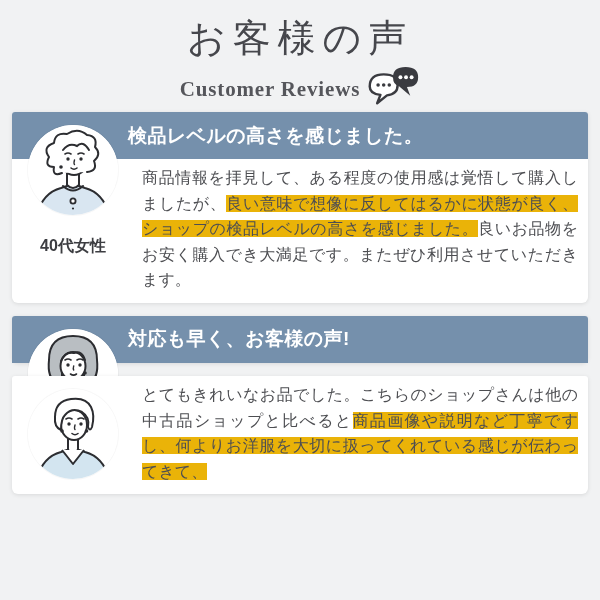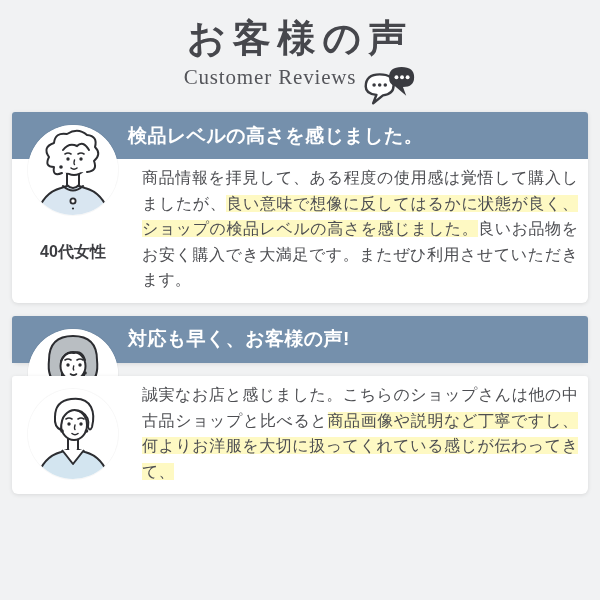--- a/index.html
+++ b/index.html
@@ -6,30 +6,31 @@
   body{
     width:600px;height:600px;overflow:hidden;
     background:#f1f2f3;
     font-family:"Liberation Sans","DejaVu Sans",sans-serif;
     color:#4d4e52;
   }
   
   .page-header{padding-top:13px;text-align:center;}
   .page-title{
     margin:0;font-family:"Liberation Serif","DejaVu Serif",serif;
-    font-size:38px;font-weight:700;color:#46474c;letter-spacing:0.18em;
+    font-size:38px;font-weight:400;color:#46474c;letter-spacing:0.18em;
   }
   .subtitle-row{
     display:flex;justify-content:center;align-items:flex-end;
     margin-top:2px;height:46px;
   }
   .page-subtitle{
     font-family:"Liberation Serif","DejaVu Serif",serif;
     font-size:21px;color:#55565b;letter-spacing:0.04em;line-height:1;
-    padding-bottom:24px;
+    padding-bottom:12px;
+    font-weight:bold;
   }
   .chat-icon{margin-left:6px;flex:0 0 auto;}
   
   .card{
     position:relative;
     margin:0 12px 13px 12px;
     background:#ffffff;
     border-radius:3px 3px 6px 6px;
     box-shadow:0 1px 4px rgba(0,0,0,.10);
   }
@@ -38,29 +39,29 @@
     display:flex;align-items:center;padding-left:116px;box-sizing:border-box;
   }
   .card-head h2{
     margin:0;font-size:19px;font-weight:bold;color:#ffffff;letter-spacing:0.02em;
   }
   .review-text{
     margin:0;padding:6px 10px 10px 130px;
     font-size:16px;line-height:1.6;color:#4d4e52;
     text-align:justify;
   }
-  .review-text .hl{background:#fef9c3;}
+  .review-text .hl{background:#eab308;}
   .avatar{
     position:absolute;left:16px;top:13px;width:90px;height:90px;
     border-radius:50%;background:#fff;overflow:hidden;
     box-shadow:0 0 0 1px rgba(0,0,0,.03);
   }
   .avatar svg{display:block;width:90px;height:90px;}
   .reviewer{
-    position:absolute;left:16px;top:130px;width:90px;
+    position:absolute;left:16px;top:124px;width:90px;
     text-align:center;font-size:16px;font-weight:bold;color:#3c3d41;
   }
 </style>
 </head>
 <body>
 
 <header class="page-header">
   <h1 class="page-title">お客様の声</h1>
   <div class="subtitle-row">
     <span class="page-subtitle">Customer Reviews</span>
@@ -144,14 +145,14 @@
       <circle cx="58.5" cy="42" r="1.8" fill="#2c2d31"></circle>
       <path d="M38 30 Q41 28 44 30" fill="none" stroke="#2c2d31" stroke-width="1.6" stroke-linecap="round"></path>
       <path d="M50 30 Q53 28 56 30" fill="none" stroke="#2c2d31" stroke-width="1.6" stroke-linecap="round"></path>
       <circle cx="41" cy="35" r="1.7" fill="#2c2d31"></circle>
       <circle cx="53" cy="35" r="1.7" fill="#2c2d31"></circle>
       <path d="M47 36 Q46 39.5 47 40.5" fill="none" stroke="#2c2d31" stroke-width="1.4" stroke-linecap="round"></path>
       <path d="M44 44.5 Q47 47 50 44.5" fill="none" stroke="#2c2d31" stroke-width="1.6" stroke-linecap="round"></path>
     </svg>
   </div>
 
-  <p class="review-text"><span>誠実なお店と感じました。こちらのショップさんは他の中古品ショップと比べると</span><span class="hl">商品画像や説明など丁寧ですし、何よりお洋服を大切に扱ってくれている感じが伝わってきて、</span></p>
+  <p class="review-text"><span>とてもきれいなお品でした。こちらのショップさんは他の中古品ショップと比べると</span><span class="hl">商品画像や説明など丁寧ですし、何よりお洋服を大切に扱ってくれている感じが伝わってきて、</span></p>
 </section>
 
 </body></html>

